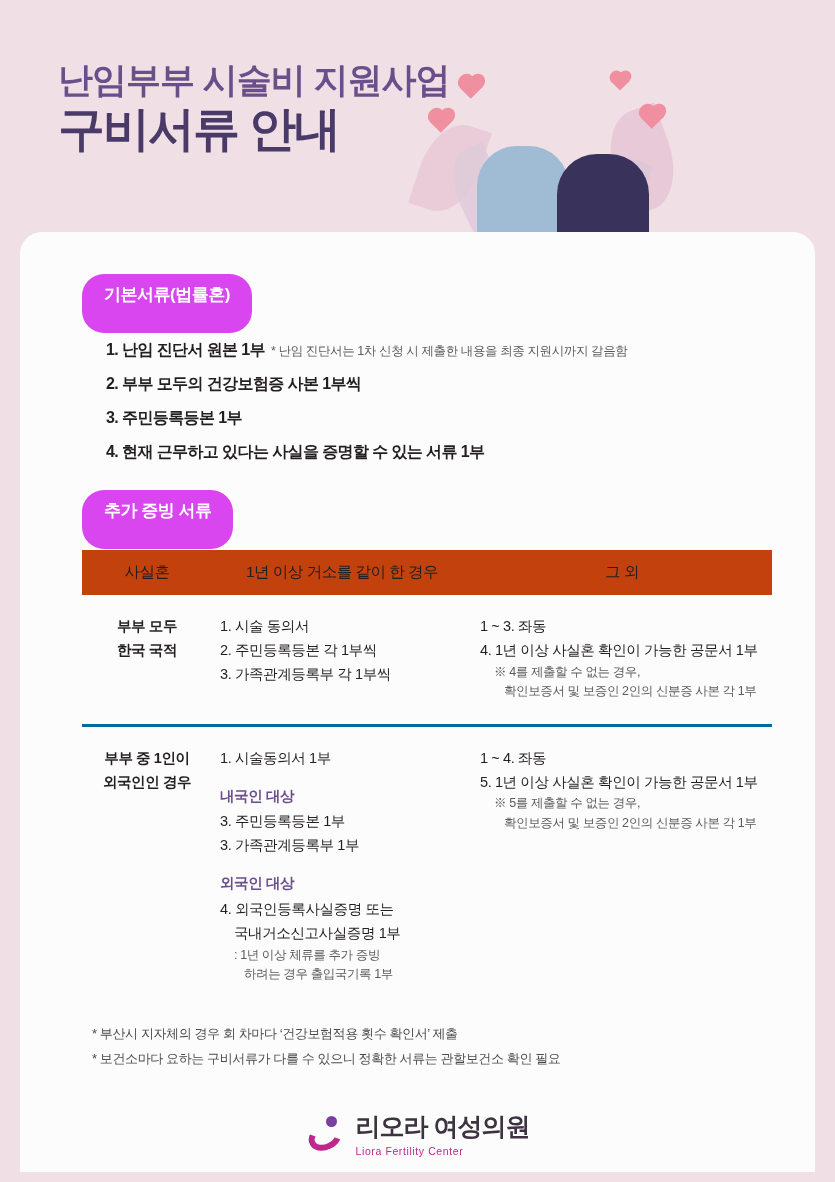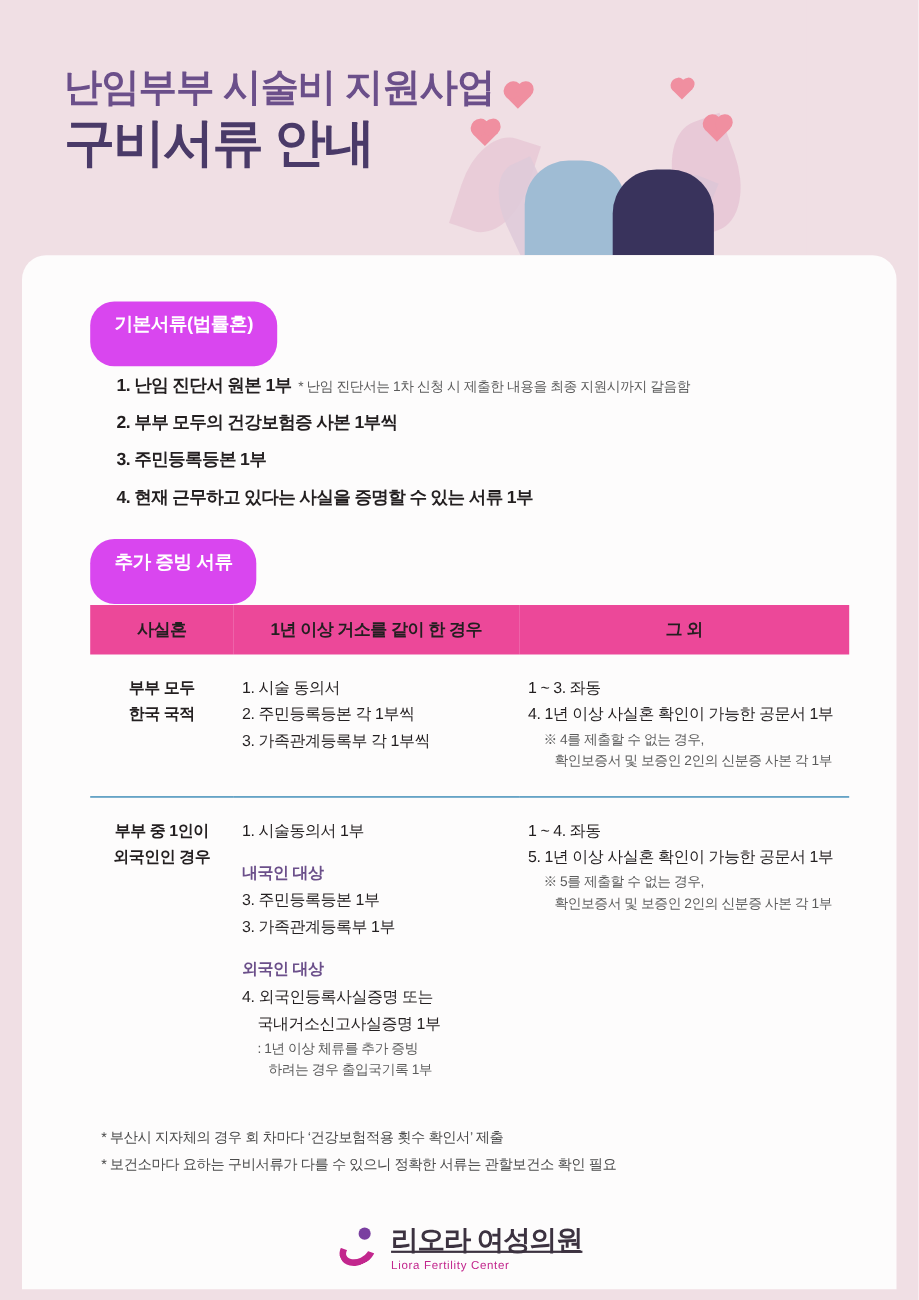--- a/index.html
+++ b/index.html
@@ -128,35 +128,35 @@
   
   .tbl {
     position: absolute;
     left: 62px;
     top: 318px;
     width: 690px;
     border-collapse: collapse;
     table-layout: fixed;
   }
   .tbl thead th {
-    background: #ec4899;
+    background: #c2410c;
     font-size: 15.5px;
-    font-weight: bold;
+    font-weight: normal;
     padding: 12px 8px;
     color: #231f20;
     letter-spacing: -0.5px;
     border: none;
   }
   .tbl td {
     vertical-align: top;
     padding: 20px 8px 22px;
     font-size: 14.5px;
     line-height: 1.65;
     letter-spacing: -0.4px;
-    border-bottom: 1px solid #0369a1;
+    border-bottom: 3px solid #0369a1;
   }
   .tbl tr.last td { border-bottom: none; }
   .col-a { width: 130px; }
   .col-b { width: 260px; }
   .col-c { width: 300px; }
   .cell-cat {
     text-align: center;
     font-weight: bold;
     font-size: 15px;
     line-height: 1.6;
@@ -209,21 +209,21 @@
     border: 6px solid #c2268d;
     border-radius: 50%;
     border-right-color: transparent;
     border-top-color: transparent;
     transform: rotate(-25deg);
   }
   .logo-mark .dot {
     position: absolute; left: 20px; top: 2px; width: 11px; height: 11px;
     background: #7a3fa0; border-radius: 50%;
   }
-  .logo-text-k { font-size: 25px; font-weight: bold; color: #3c3240; letter-spacing: -1px; text-decoration: underline; }
+  .logo-text-k { font-size: 25px; font-weight: bold; color: #3c3240; letter-spacing: -1px; }
   .logo-text-e { font-size: 10.5px; color: #c2268d; letter-spacing: .6px; margin-top: 2px; text-align: right; }
   .logo-stack { display: flex; flex-direction: column; align-items: flex-start; }
 </style>
 </head>
 <body>
 
 <div class="header">
 
   <div class="header-title">
     <div class="title-line1">난임부부 시술비 지원사업</div>

